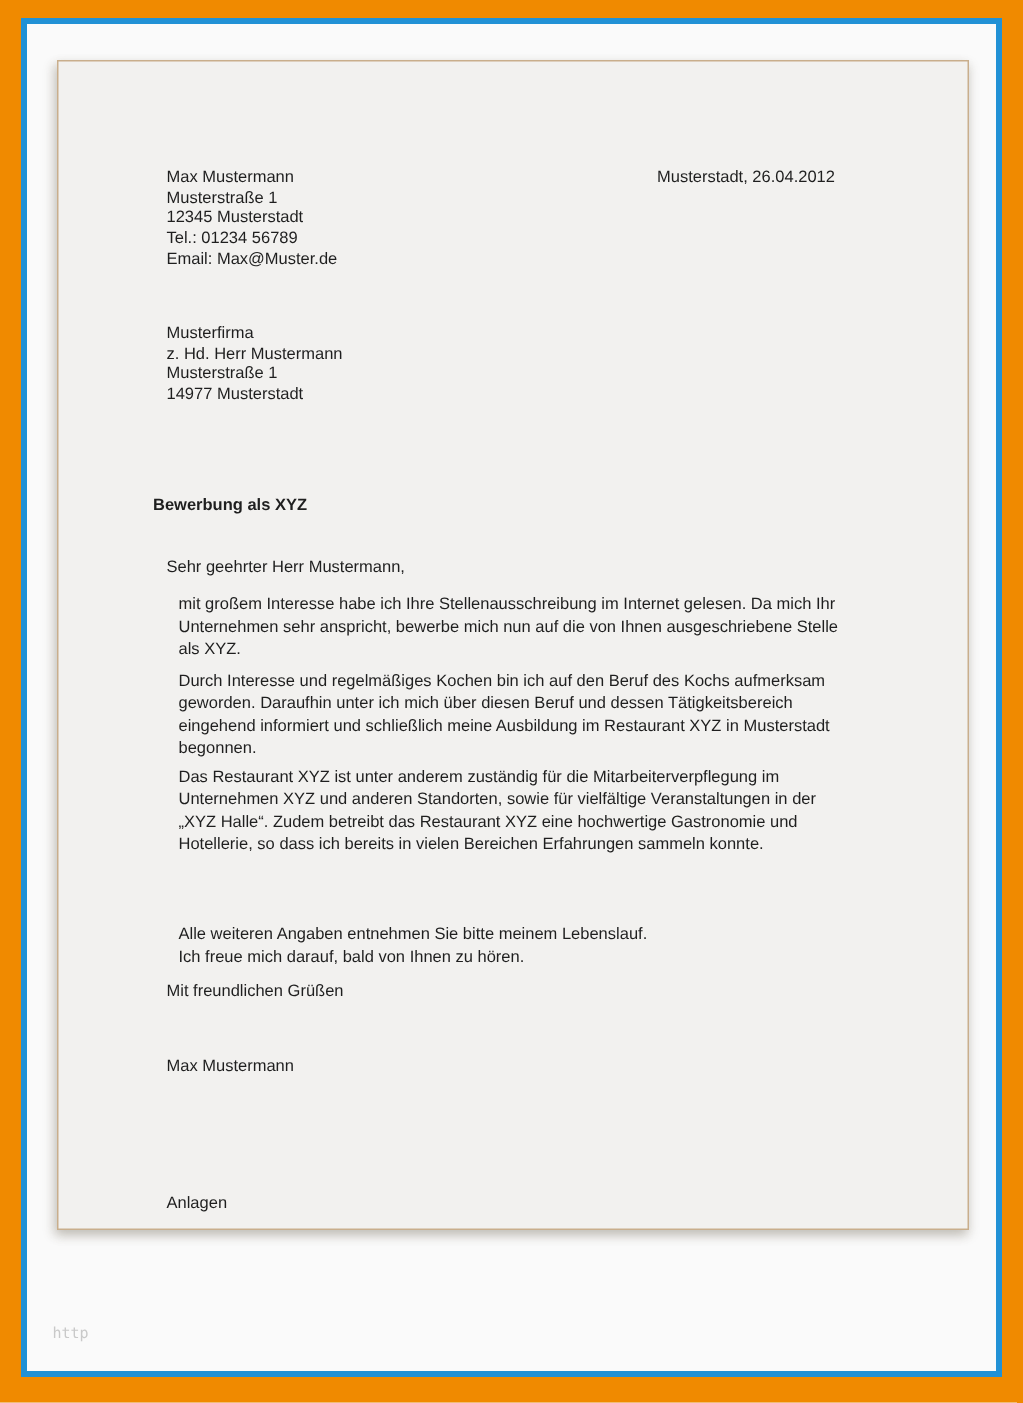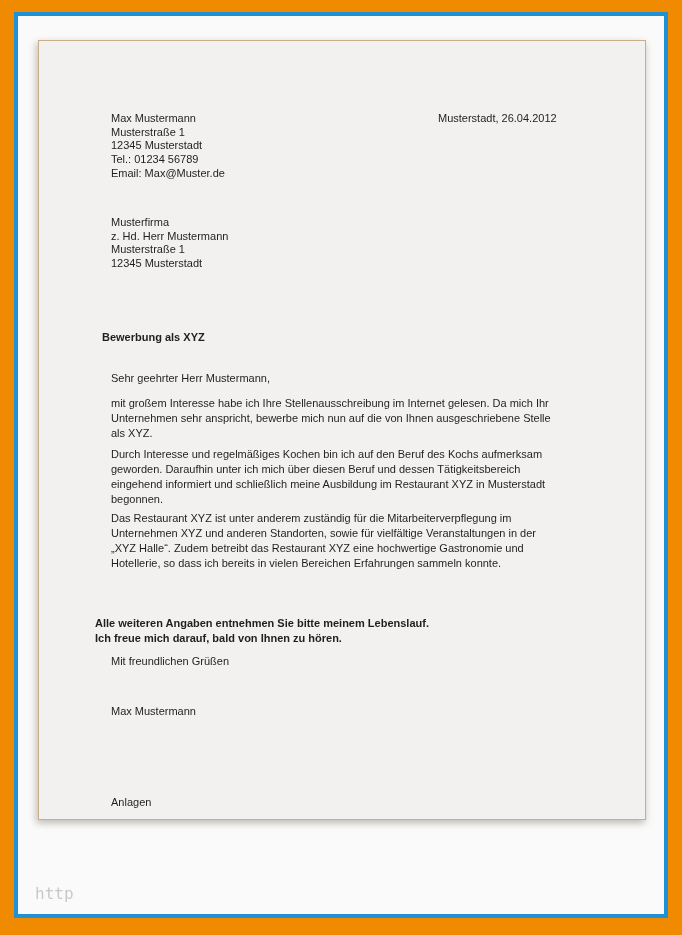--- a/index.html
+++ b/index.html
@@ -26,61 +26,61 @@
     box-sizing: border-box;
     box-shadow: -3px 3px 7px rgba(90, 80, 60, 0.18), 0 3px 7px rgba(90, 80, 60, 0.22);
   }
   .block {
     position: absolute;
     color: #1f1f1f;
     font-size: 11px;
     line-height: 13.7px;
     white-space: pre-line;
   }
-  .para { line-height: 15px; }
+  .para { line-height: 15px; margin-left: 8px; }
   .sender     { left: 72px;  top: 71px;  }
   .date       { left: 399px; top: 71px;  }
   .recipient  { left: 72px;  top: 175px; }
   .subject    { left: 63px;  top: 290px; font-weight: bold; }
   .salutation { left: 72px;  top: 331px; }
   .p1 { left: 72px; top: 355px; }
   .p2 { left: 72px; top: 406px; }
   .p3 { left: 72px; top: 470px; }
   .p4 { left: 72px; top: 535px; }
-  .p5 { left: 56px; top: 575px; font-weight: bold; }
+  .p5 { left: 72px; top: 575px; }
   .closing    { left: 72px; top: 614px; }
   .signature  { left: 72px; top: 664px; }
   .enclosures { left: 72px; top: 755px; text-align: right; }
   .watermark {
     position: absolute;
     left: -4px; top: 843px;
     color: #c9c9c9;
     font-family: "DejaVu Sans Mono", monospace;
-    font-size: 16px;
+    font-size: 10px;
   }
 </style>
 </head>
 <body>
 
 <div class="frame">
   <div class="inner-panel">
     <div class="letter-page">
 
       <div class="block sender">Max Mustermann
 Musterstraße  1
 12345 Musterstadt
 Tel.:  01234 56789
 Email: Max@Muster.de</div>
 
       <div class="block date">Musterstadt,  26.04.2012</div>
 
       <div class="block recipient">Musterfirma
 z. Hd. Herr Mustermann
 Musterstraße  1
-12345 Musterstadt</div>
+14977 Musterstadt</div>
 
       <div class="block subject">Bewerbung als XYZ</div>
 
       <div class="block salutation">Sehr geehrter Herr Mustermann,</div>
 
       <div class="block para p1">mit großem Interesse  habe ich Ihre Stellenausschreibung im Internet gelesen. Da mich Ihr
 Unternehmen sehr  anspricht, bewerbe mich nun  auf die von Ihnen ausgeschriebene Stelle
 als XYZ.</div>
 
       <div class="block para p2">Durch Interesse  und regelmäßiges Kochen  bin ich  auf den Beruf des Kochs  aufmerksam

